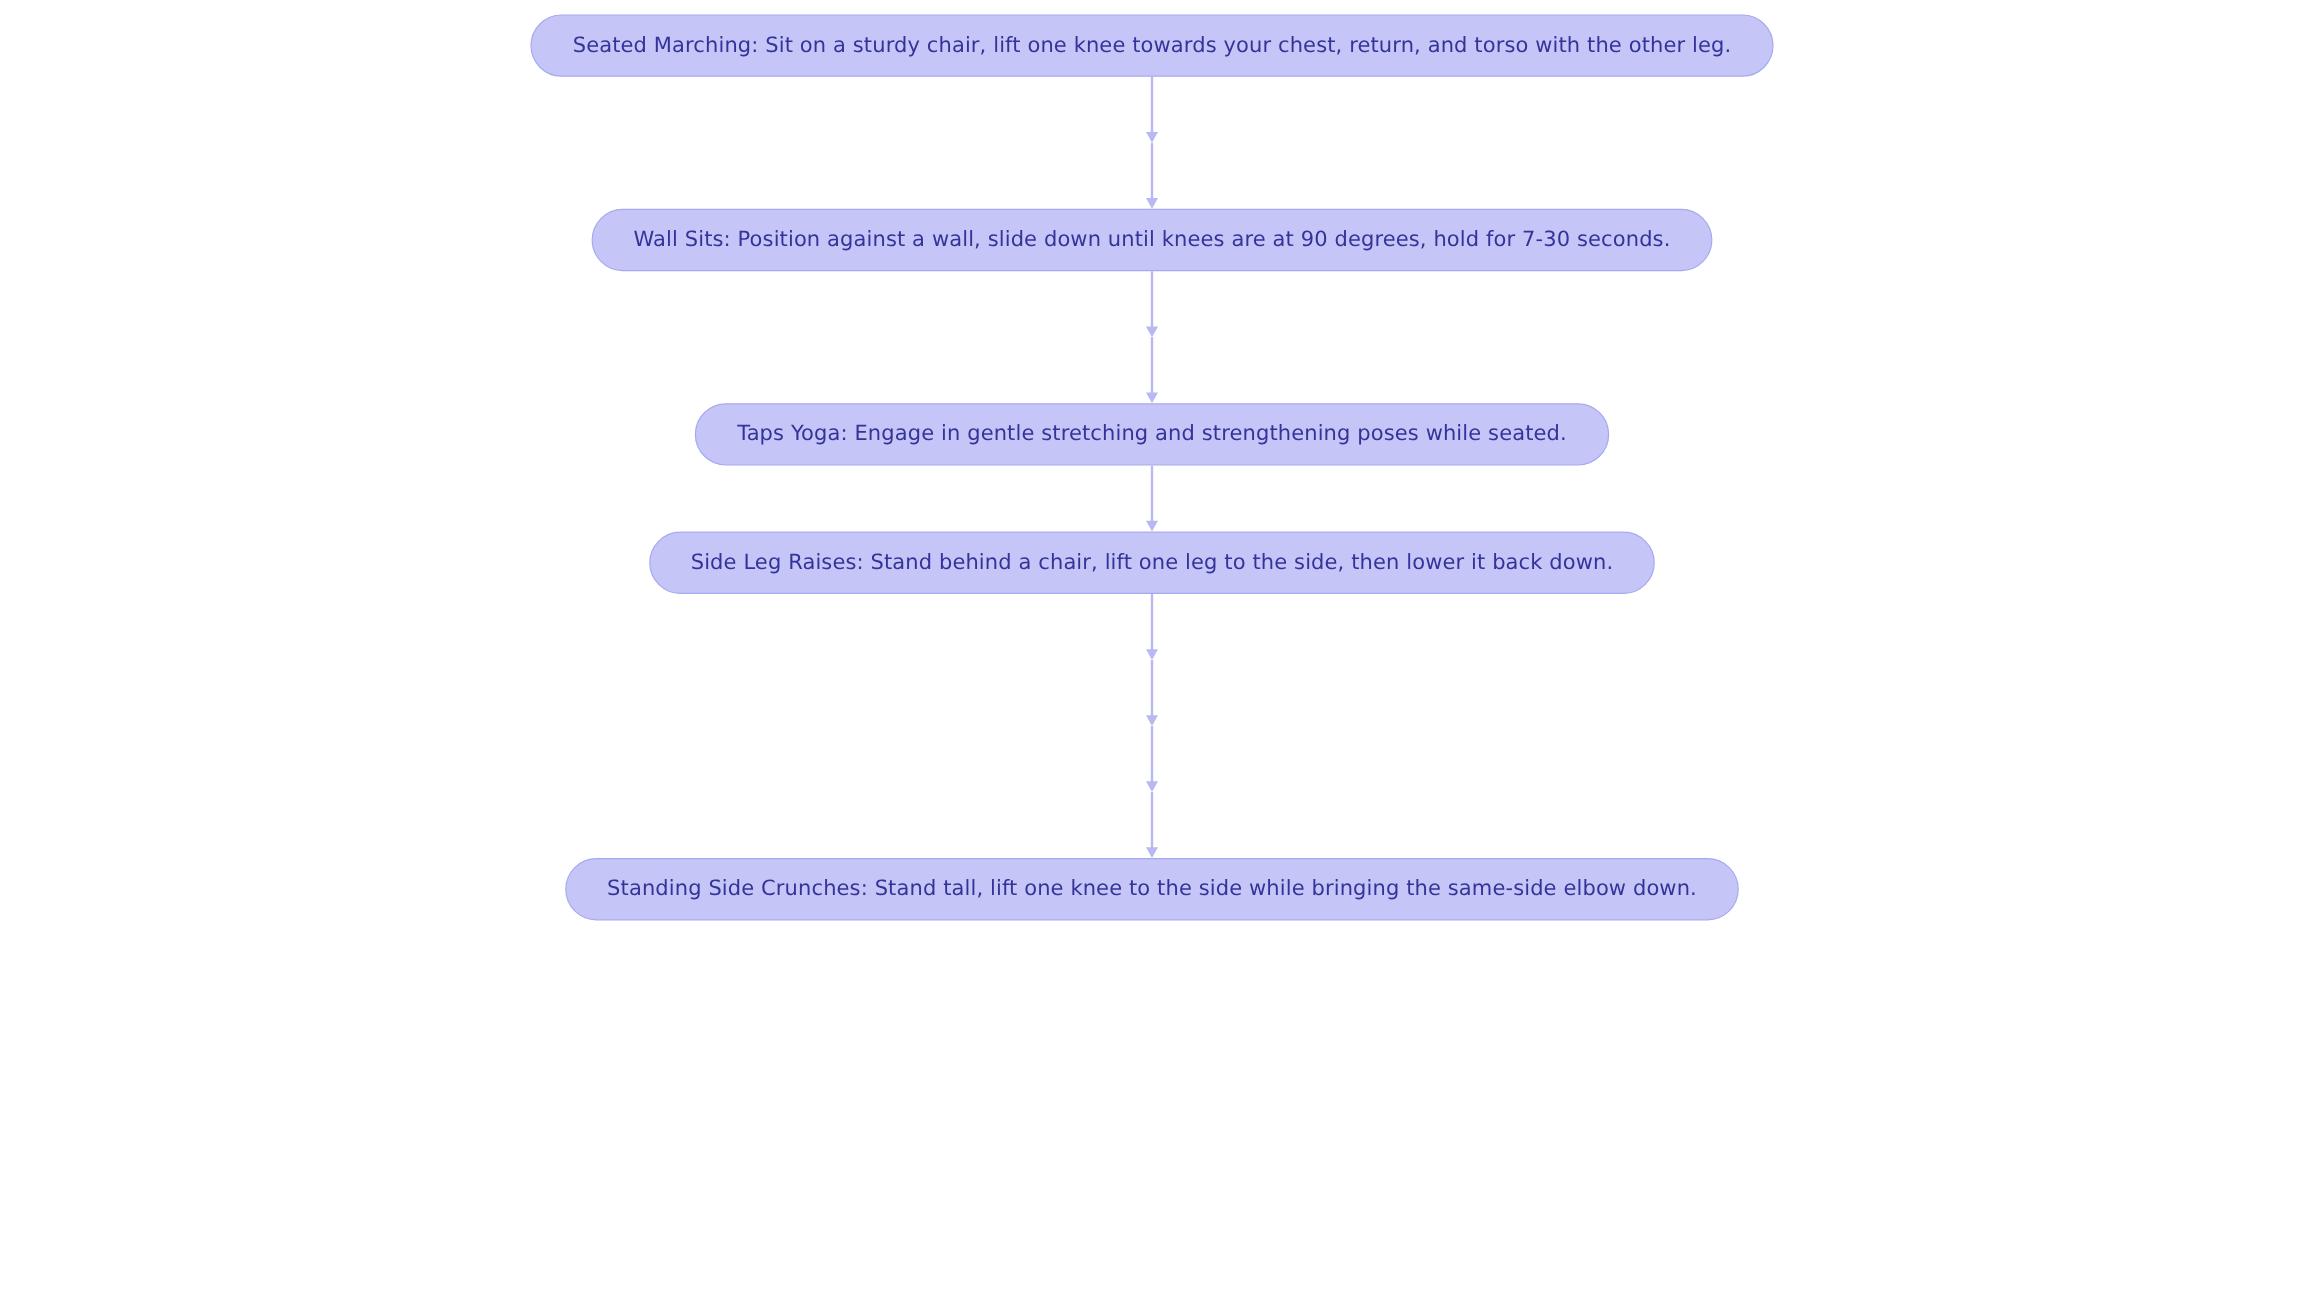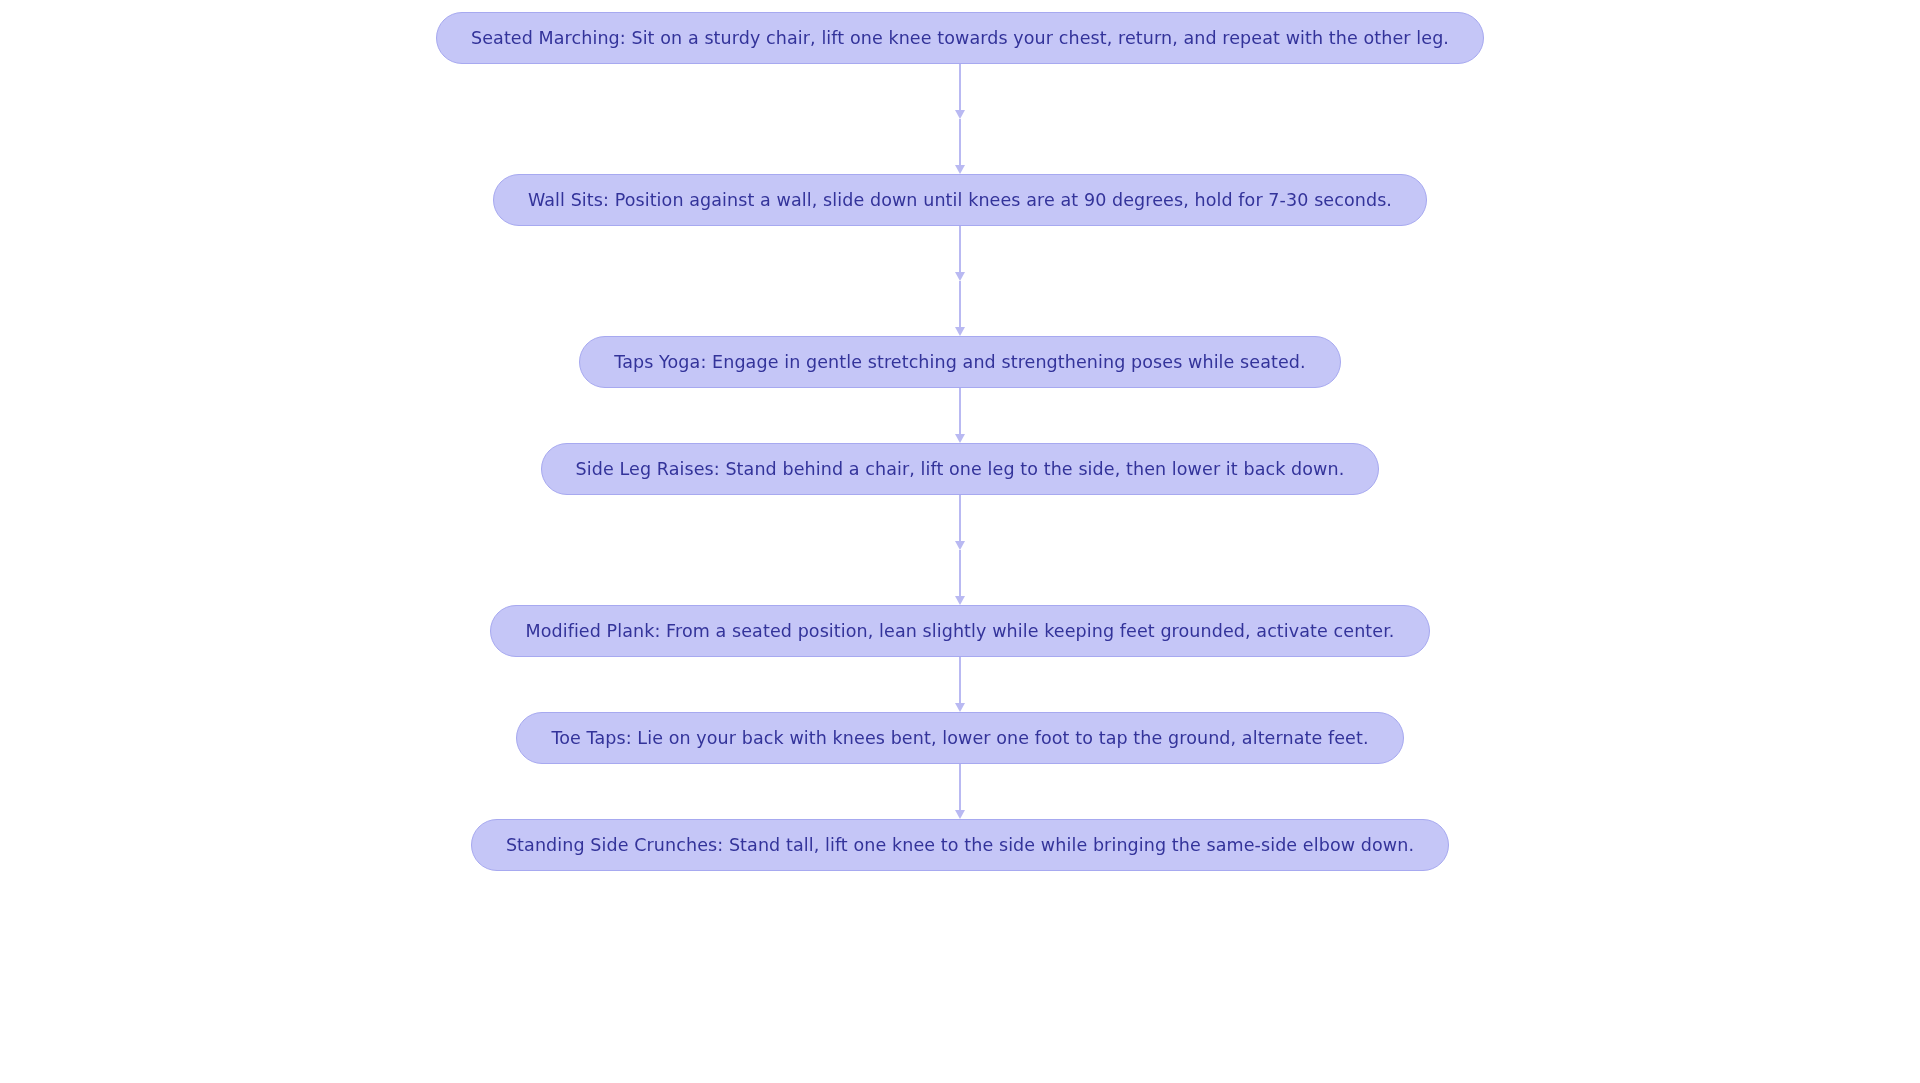--- a/index.html
+++ b/index.html
@@ -72,21 +72,21 @@
     margin-top: -1px;
   }
 </style>
 </head>
 <body>
 
 <div id="flowchart">
   <div class="flow-column">
 
     <div class="node-row" style="margin-top:12px;">
-      <div class="node">Seated Marching: Sit on a sturdy chair, lift one knee towards your chest, return, and repeat with the other leg.</div>
+      <div class="node">Seated Marching: Sit on a sturdy chair, lift one knee towards your chest, return, and torso with the other leg.</div>
     </div>
     <div class="connector">
       <div class="line" style="height:47px;"></div>
       <div class="arrowhead"></div>
     </div>
 
     <div class="connector">
       <div class="line" style="height:47px;"></div>
       <div class="arrowhead"></div>
     </div>
@@ -118,31 +118,25 @@
     <div class="connector">
       <div class="line" style="height:47px;"></div>
       <div class="arrowhead"></div>
     </div>
 
     <div class="connector">
       <div class="line" style="height:47px;"></div>
       <div class="arrowhead"></div>
     </div>
 
-    <div class="node-row">
-      <div class="node">Modified Plank: From a seated position, lean slightly while keeping feet grounded, activate center.</div>
-    </div>
     <div class="connector">
       <div class="line" style="height:47px;"></div>
       <div class="arrowhead"></div>
     </div>
 
-    <div class="node-row">
-      <div class="node">Toe Taps: Lie on your back with knees bent, lower one foot to tap the ground, alternate feet.</div>
-    </div>
     <div class="connector">
       <div class="line" style="height:47px;"></div>
       <div class="arrowhead"></div>
     </div>
 
     <div class="node-row">
       <div class="node">Standing Side Crunches: Stand tall, lift one knee to the side while bringing the same-side elbow down.</div>
     </div>
 
   </div>

